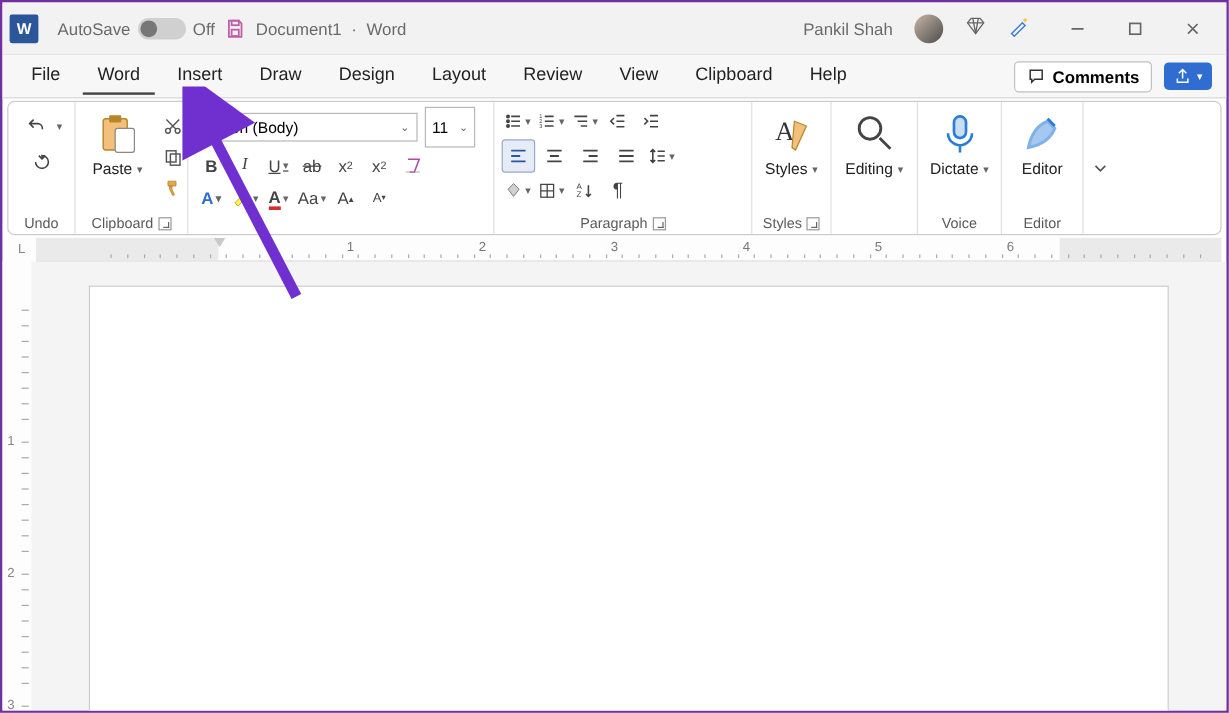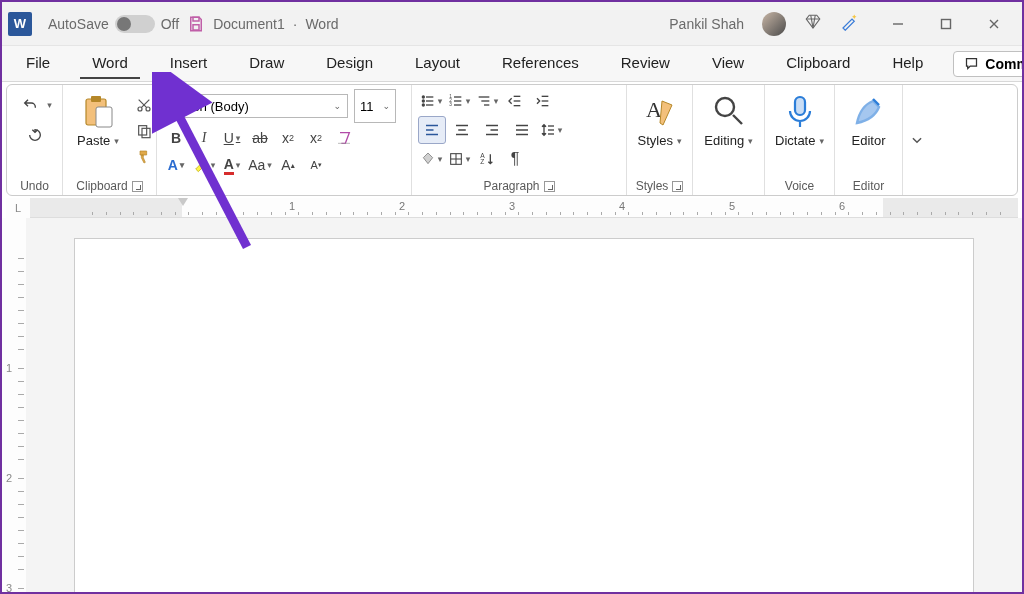--- a/index.html
+++ b/index.html
@@ -42,21 +42,21 @@
 .searchbox svg { width:16px; height:16px; }
 .user-info { margin-left:auto; display:flex; align-items:center; gap:18px; }
 .avatar { width:24px; height:24px; border-radius:50%; background: linear-gradient(135deg,#c8b6a6,#4b4b4b); }
 .win-controls { display:flex; gap:4px; }
 .winbtn { width:44px; height:30px; display:flex; align-items:center; justify-content:center; color:#666; }
 .winbtn svg { width:12px; height:12px; }
 
 
 .tabs {
   display:flex; align-items:center; height:36px;
-  background:#f7f7f7; padding:0 12px; border-bottom:1px solid #d8d8d8; gap:18px;
+  background:#f7f7f7; padding:0 12px; border-bottom:1px solid #d8d8d8; gap:7px;
 }
 .tab {
   padding: 6px 12px; font-size: 15px; color:#222;
   cursor:pointer; border-bottom:2px solid transparent;
 }
 .tab.active { border-bottom-color:#444; font-weight:500; }
 .tab-right { margin-left:auto; display:flex; align-items:center; gap:10px; }
 .comments-btn {
   background:#fff; border:1px solid #c0c0c0; border-radius:4px;
   padding:4px 10px; display:flex; align-items:center; gap:6px;
@@ -204,21 +204,20 @@
   </div>
 </div>
 
 <div class="tabs">
   <div class="tab">File</div>
   <div class="tab active">Word</div>
   <div class="tab">Insert</div>
   <div class="tab">Draw</div>
   <div class="tab">Design</div>
   <div class="tab">Layout</div>
-  <div class="tab">References</div>
   <div class="tab">Review</div>
   <div class="tab">View</div>
   <div class="tab">Clipboard</div>
   <div class="tab">Help</div>
   <div class="tab-right">
     <div class="comments-btn">
       <svg width="15" height="15" viewBox="0 0 24 24" fill="none" stroke="#333" stroke-width="2">
           <path d="M4 4h16v12H10l-4 4v-4H4z"></path>
         </svg>
       <span>Comments</span>

